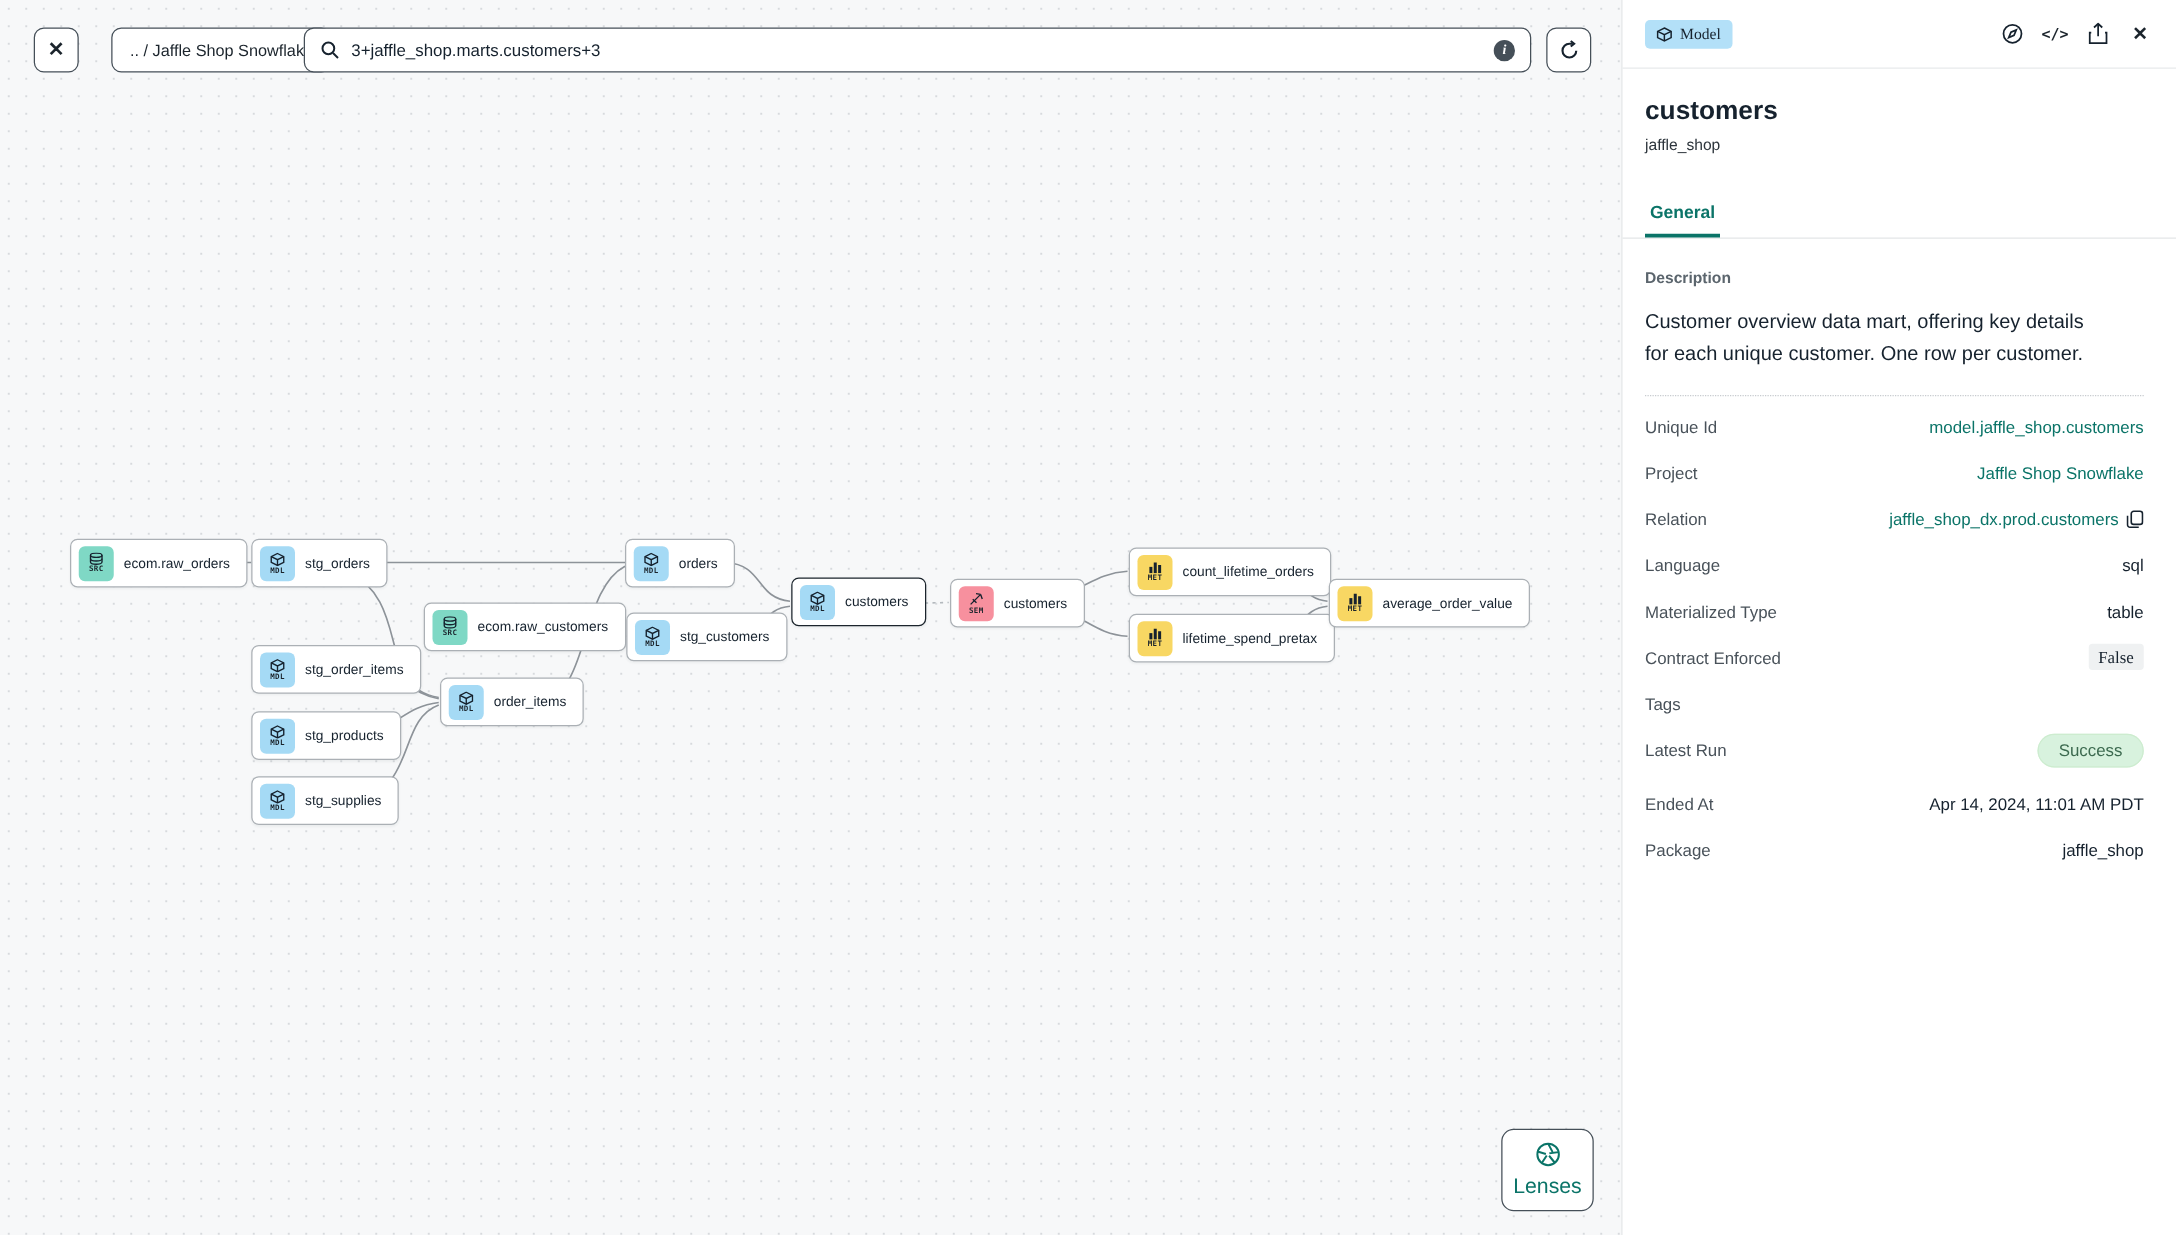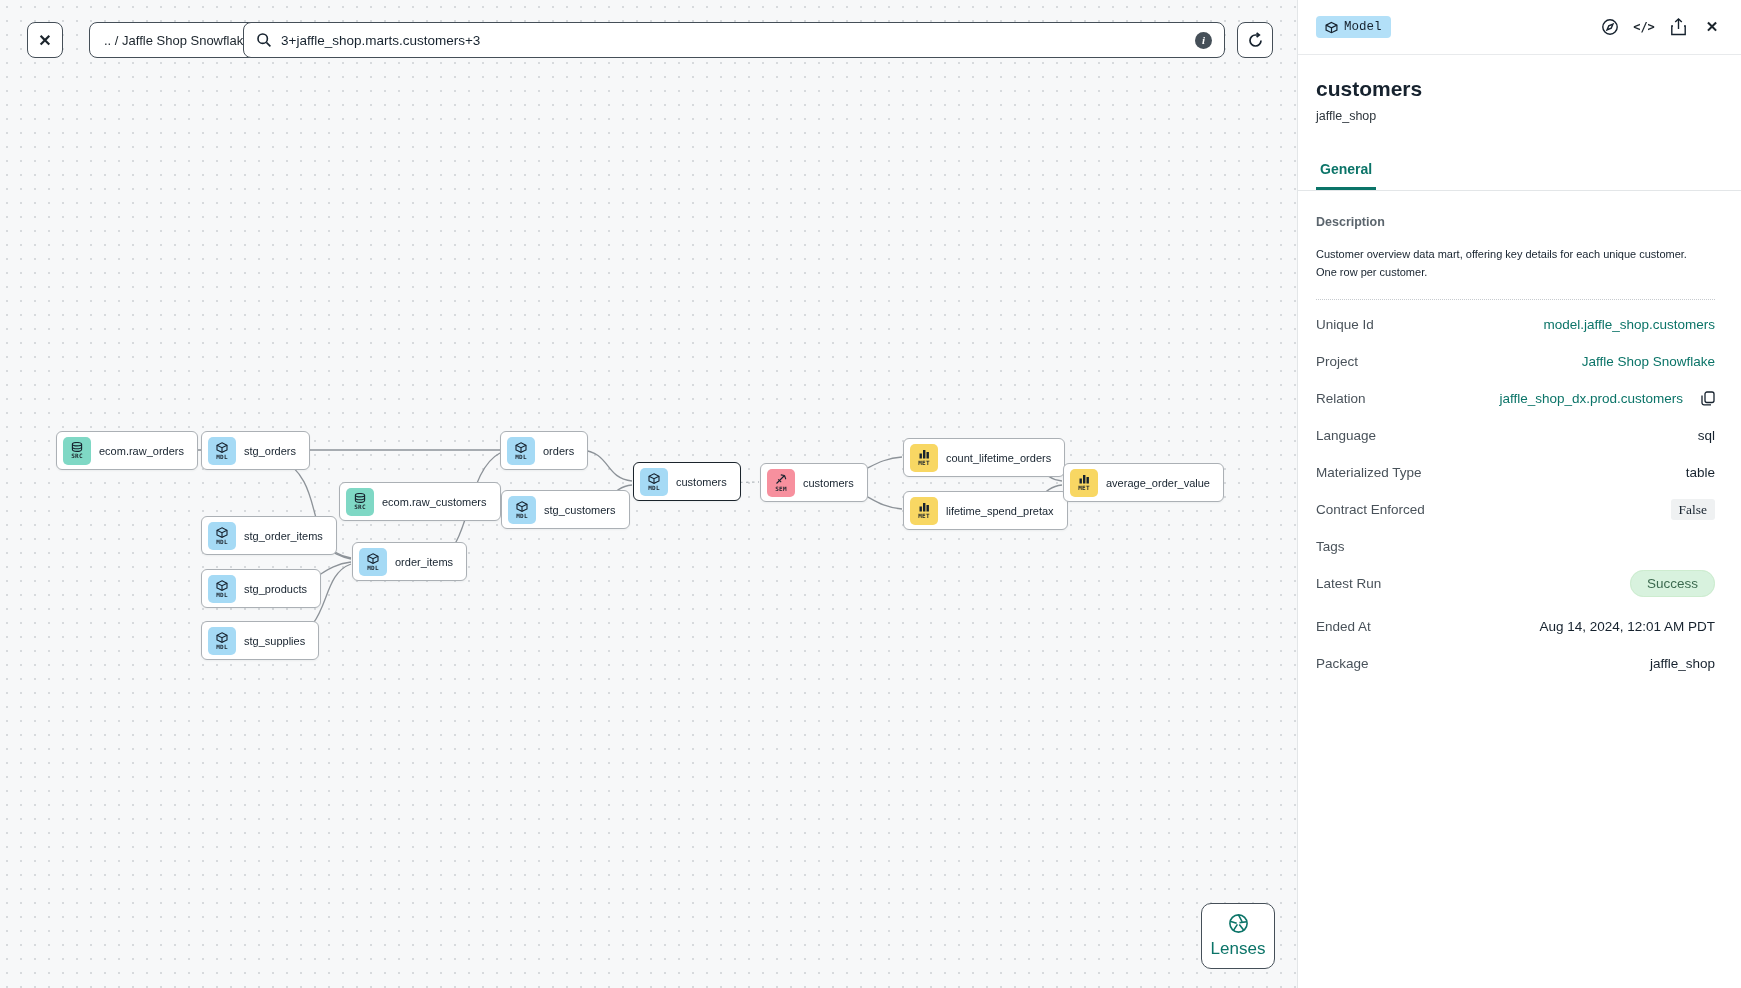--- a/index.html
+++ b/index.html
@@ -55,46 +55,46 @@
     gap:5px; cursor:pointer; }
   .lenses .txt { color:#0b7468; font-size:17px; }
 
   
   .panel { position:absolute; left:1297px; top:0; width:444px; height:988px;
     background:#fff; border-left:1px solid #e3e6e8; }
   .panel-head { height:55px; display:flex; align-items:center; justify-content:space-between;
     padding:0 20px 0 18px; border-bottom:1px solid #e8eaec; }
   .badge { background:#b3e0f8; border-radius:4px; padding:4px 9px;
     display:flex; align-items:center; gap:6px;
-    font-family:Liberation Mono, monospace; font-size:12.5px; color:#16222e; }
+    font-family:Liberation Serif, serif; font-size:12.5px; color:#16222e; }
   .head-icons { display:flex; align-items:center; gap:16px; color:#1b242c; }
   .head-icons .hi { width:18px; height:18px; display:flex; align-items:center;
     justify-content:center; cursor:pointer; }
   .code-glyph { font-family:"DejaVu Sans Mono", monospace; font-size:12px; font-weight:bold; }
   .x-glyph { font-size:15px; font-weight:bold; }
 
   .panel-title-wrap { padding:22px 24px 0 18px; }
   .panel-title { font-size:21px; font-weight:bold; color:#16222e; }
   .panel-sub { margin-top:8px; font-size:12.5px; color:#2d353c; }
 
   .tabs { margin-top:30px; border-bottom:1px solid #e3e6e8; padding-left:18px; }
   .tab { display:inline-block; color:#0b7468; font-size:14px; font-weight:bold;
     padding:8px 4px 10px 4px; border-bottom:3px solid #0b7468; cursor:pointer; }
 
   .panel-body { padding:24px 26px 0 18px; }
   .sec-label { font-size:12.5px; font-weight:bold; color:#5b656d; }
-  .desc { margin-top:16px; font-size:11px; color:#16222e; line-height:1.65; max-width:372px; }
+  .desc { margin-top:16px; font-size:16px; color:#16222e; line-height:1.65; max-width:372px; }
   .dotsep { margin:18px 0 6px 0; border-top:1.5px dotted #c7cbcf; }
 
   .frow { display:flex; align-items:center; justify-content:space-between;
     min-height:37px; }
   .frow .fl { font-size:13.5px; color:#49525a; }
   .frow .fv { font-size:13.5px; color:#16222e; text-align:right; }
   .fv a { color:#0b7468; cursor:pointer; }
-  .fv.rel { color:#0b7468; display:flex; align-items:center; gap:18px; }
+  .fv.rel { color:#0b7468; display:flex; align-items:center; gap:6px; }
   .pill-gray { background:#eff1f2; padding:3px 8px; border-radius:3px; color:#16222e;font-family:Liberation Serif, serif; }
   .pill-green { background:#d8f2de; border:1px solid #cdeccf; padding:5px 16px;
     border-radius:14px; color:#3c6a4f; font-size:13.5px; }
   .copy-ic { cursor:pointer; display:flex; }
   .frow.gap-top { margin-top:6px; }
 </style>
 </head>
 <body>
 
 <div class="stage">
@@ -436,21 +436,21 @@
         <span class="fv"></span>
       </div>
 
       <div class="frow">
         <span class="fl">Latest Run</span>
         <span class="fv"><span class="pill-green">Success</span></span>
       </div>
 
       <div class="frow gap-top">
         <span class="fl">Ended At</span>
-        <span class="fv">Aug 14, 2024, 12:01 AM PDT</span>
+        <span class="fv">Apr 14, 2024, 11:01 AM PDT</span>
       </div>
 
       <div class="frow">
         <span class="fl">Package</span>
         <span class="fv">jaffle_shop</span>
       </div>
     </div>
   </div>
 </div>
 

